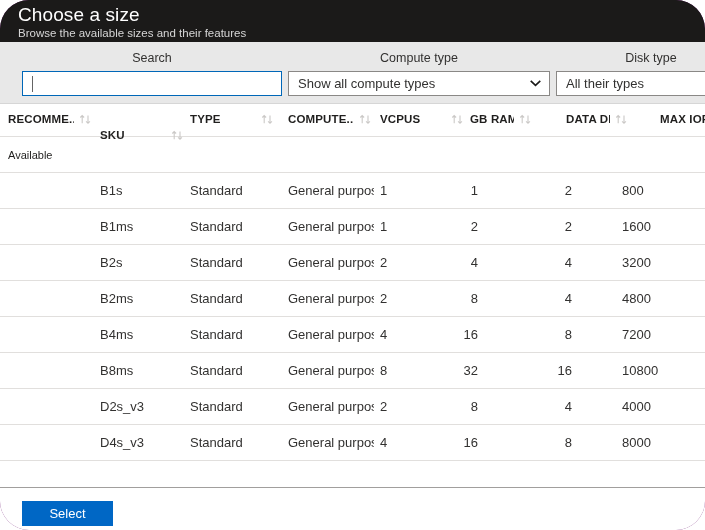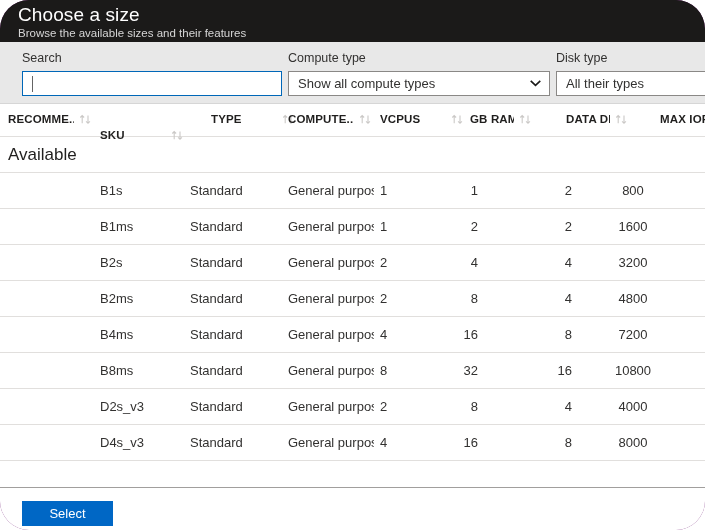--- a/index.html
+++ b/index.html
@@ -58,20 +58,21 @@
     width: 705px;
     height: 62px;
     background: #e8e8e8;
     border-bottom: 1px solid #d6d6d6;
     box-sizing: border-box;
     overflow: hidden;
   }
   .field {
     position: absolute;
     top: 8px;
+    text-align: center;
   }
   .field-label {
     font-size: 12.5px;
     color: #323130;
     line-height: 17px;
     margin-bottom: 4px;
     white-space: nowrap;
   }
   .textbox {
     box-sizing: border-box;
@@ -170,21 +171,21 @@
   .group-row {
     height: 36px;
     border-bottom: 1px solid #e1dfdd;
     display: flex;
     align-items: center;
     padding-left: 8px;
     box-sizing: border-box;
     background: #ffffff;
   }
   .group-label {
-    font-size: 17px;
+    font-size: 11px;
     color: #201f1e;
     font-weight: 400;
     white-space: nowrap;
   }
 
   .row {
     position: relative;
     height: 36px;
     border-bottom: 1px solid #e1dfdd;
     background: #ffffff;
@@ -209,35 +210,35 @@
   .c-vcpu  { left: 380px; width: 70px; }
   .c-ram   { left: 416px; width: 62px; }
   .c-disks { left: 508px; width: 62px; }
   .c-iops  { left: 610px; width: 62px; }
 
   
   .th.c-rec   { left: 8px; }
   .th.c-rec   .lbl { max-width: 66px; }
   .th.c-sku   { left: 100px; width: 88px; justify-content: flex-start; margin-top: 16px; }
   .th.c-sku   .lbl { width: 66px; }
-  .th.c-type  { left: 190px; width: 88px; margin-left: 21px; }
+  .th.c-type  { left: 190px; width: 88px; }
   .th.c-type  .lbl { width: 66px; }
   .th.c-comp  { left: 288px; }
   .th.c-comp  .lbl { max-width: 66px; }
   .th.c-vcpu  { left: 380px; width: 88px; align-items: flex-end; }
   .th.c-vcpu  .lbl { width: 66px; }
   .th.c-ram   { left: 470px; }
   .th.c-disks { left: 566px; }
   .th.c-iops  { left: 660px; }
 
   
   .b-vcpu  { left: 380px; width: 40px; text-align: left; }
   .b-ram   { left: 418px; width: 60px; text-align: right; }
   .b-disks { left: 512px; width: 60px; text-align: right; }
-  .b-iops  { left: 602px; width: 62px; text-align: center; }
+  .b-iops  { left: 622px; width: 62px; text-align: left; }
   .b-comp  { left: 288px; width: 86px; }
 
   
   .footer {
     position: absolute;
     left: 0; top: 487px;
     width: 705px;
     height: 43px;
     background: #ffffff;
     border-top: 1px solid #a19f9d;

